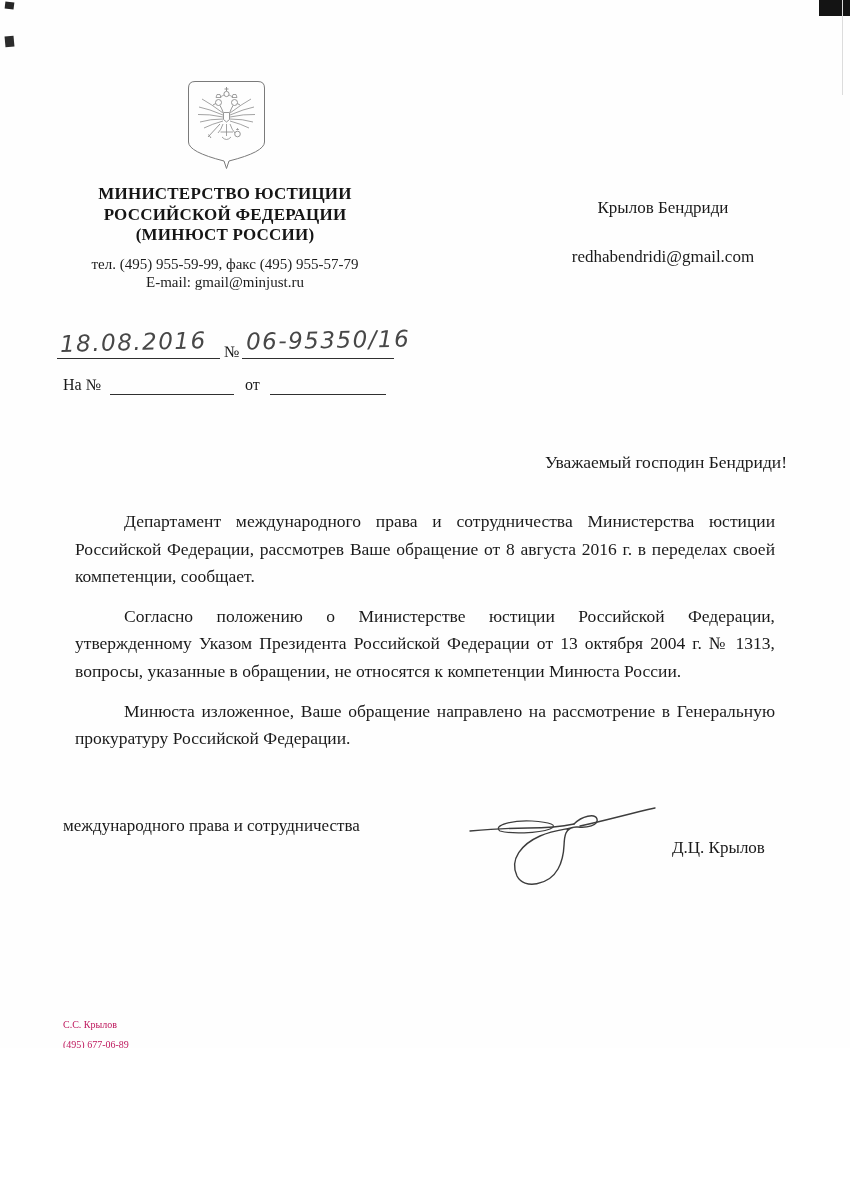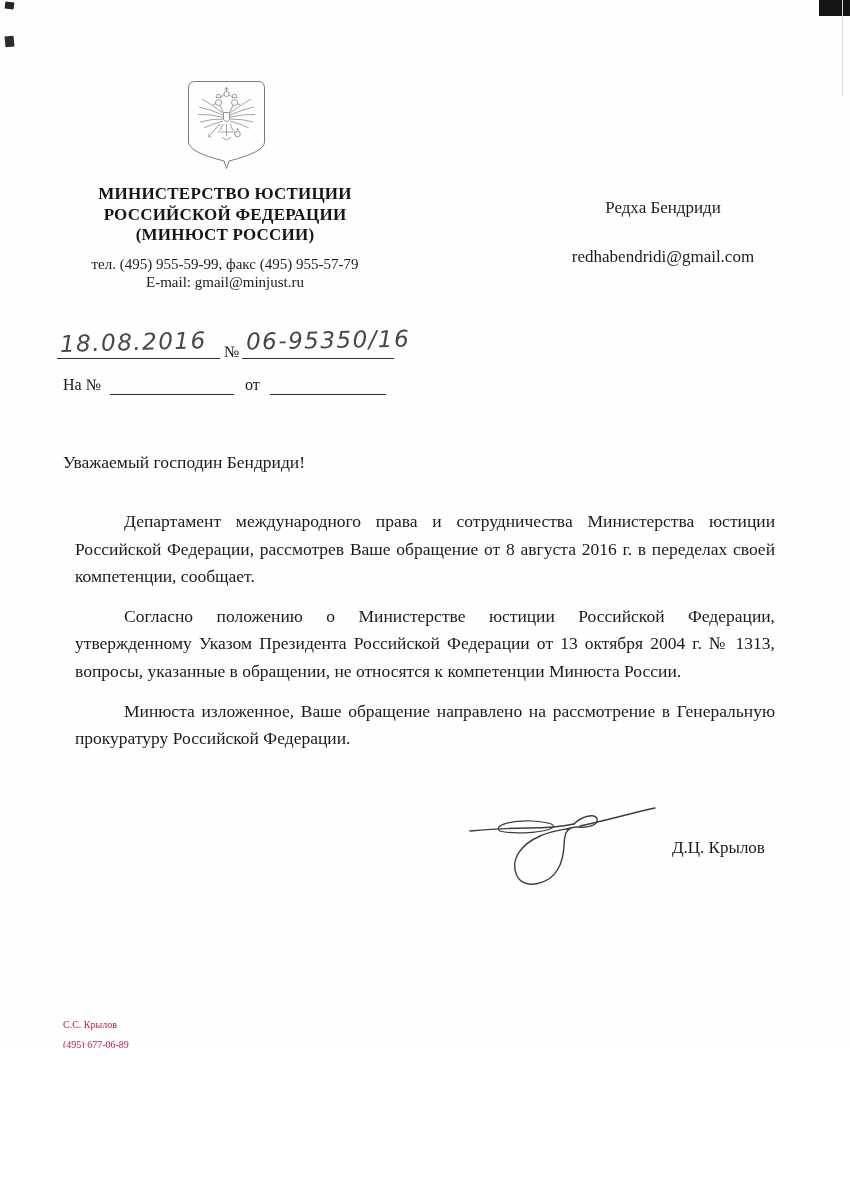--- a/index.html
+++ b/index.html
@@ -44,21 +44,21 @@
   .ul-date{left:57px;top:338px;width:163px;}
   .num-sign{position:absolute;left:224px;top:343px;font-size:16px;}
   .ul-num{left:242px;top:338px;width:152px;}
   .reply-label{position:absolute;left:63px;top:376px;font-size:16px;}
   .ul-reply-num{left:110px;top:374px;width:124px;}
   .reply-ot{position:absolute;left:245px;top:376px;font-size:16px;}
   .ul-reply-date{left:270px;top:374px;width:116px;}
 
   .salutation{
     position:absolute;left:63px;top:452px;width:724px;
-    text-align:left;font-size:17.5px;
+    text-align:right;font-size:17.5px;
   }
   .body-text{
     position:absolute;left:63px;top:496px;width:724px;
     font-size:17.5px;line-height:27.6px;
     text-align:justify;
   }
   .body-text p{margin:12px;text-indent:49px;}
 
   .sig-title{position:absolute;left:63px;top:812px;font-size:17px;line-height:28px;}
   .sig-name{position:absolute;left:672px;top:838px;font-size:17px;white-space:nowrap;}
@@ -111,21 +111,21 @@
       <div>РОССИЙСКОЙ ФЕДЕРАЦИИ</div>
       <div>(МИНЮСТ РОССИИ)</div>
     </div>
     <div class="lh-addr">
       <div>тел. (495) 955-59-99, факс (495) 955-57-79</div>
       <div>E-mail: gmail@minjust.ru</div>
     </div>
   </div>
 
   <div class="recipient">
-    <div class="recipient-name">Редха Бендриди</div>
+    <div class="recipient-name">Крылов Бендриди</div>
     <div>redhabendridi@gmail.com</div>
   </div>
 
   <div class="ref">
     <span class="hand hw-date">18.08.2016</span>
     <div class="ul ul-date"></div>
     <span class="num-sign">№</span>
     <div class="ul ul-num"></div>
     <span class="hand hw-num">06-95350/16</span>
 
@@ -137,20 +137,21 @@
 
   <div class="salutation">Уважаемый господин Бендриди!</div>
 
   <div class="body-text">
     <p>Департамент международного права и сотрудничества Министерства юстиции Российской Федерации, рассмотрев Ваше обращение от 8 августа 2016 г. в переделах своей компетенции, сообщает.</p>
     <p>Согласно положению о Министерстве юстиции Российской Федерации, утвержденному Указом Президента Российской Федерации от 13 октября 2004 г. № 1313, вопросы, указанные в обращении, не относятся к компетенции Минюста России.</p>
     <p>Минюста изложенное, Ваше обращение направлено на рассмотрение в Генеральную прокуратуру Российской Федерации.</p>
   </div>
 
   <div class="sig-title">
+    <div>международного права и сотрудничества</div>
   </div>
 
   <svg class="sig-svg" viewBox="0 0 200 100" fill="none" stroke="#3d3d3d" stroke-width="1.4" stroke-linecap="round">
     <path d="M8,31 C30,29 48,28 66,28 C86,28 98,27 112,24"></path>
     <path d="M38,31 C30,25 52,20 70,21 C88,22 97,25.5 88,29 C76,33.5 48,34 38,31 Z" stroke-width="1.2"></path>
     <path d="M112,24 C120,16 133,13 135,19 C137,25.5 124,28 116,27 C110,26.5 106,28.5 104,33 C100,42 105,53 96,69 C87,85 62,90 55,76 C47,59 60,44 78,36 C92,30 104,29.5 111,27.5"></path>
     <path d="M118,26 C142,21 166,14 193,8"></path>
   </svg>
 
   <div class="sig-name">Д.Ц. Крылов</div>

